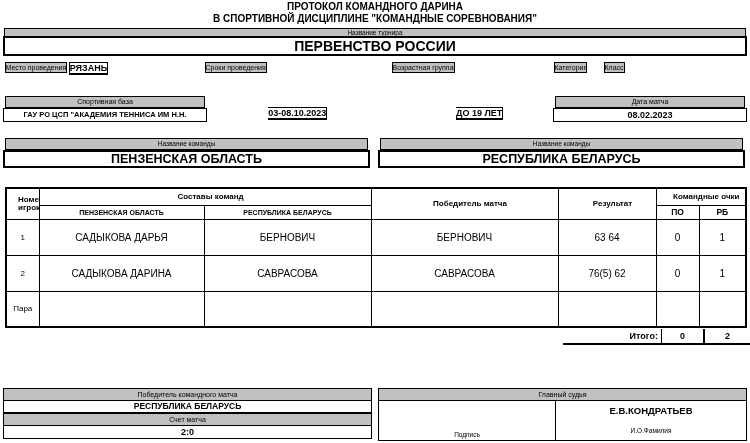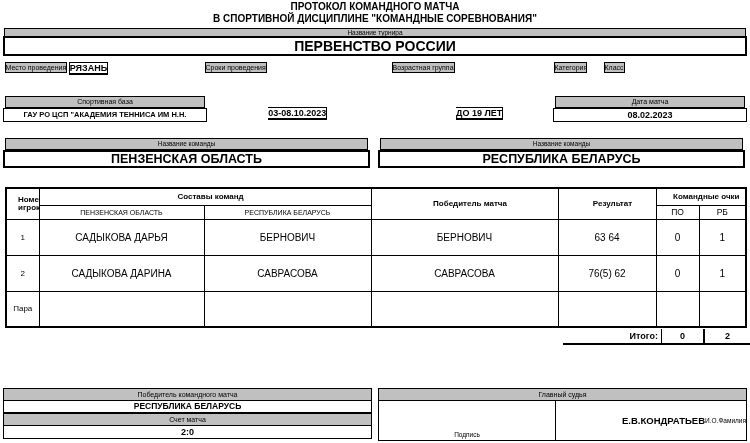--- a/index.html
+++ b/index.html
@@ -49,21 +49,21 @@
   .team-box .gvalue { height:18px; border-width:2px; font-size:12.5px; line-height:15px; }
   #team1 { left:3px; top:138px; width:367px; }
   #team2 { left:378px; top:138px; width:367px; }
 
   
   #maintable { left:5px; top:187px; }
   #maintable table { border-collapse:collapse; table-layout:fixed; width:740px; border:2px solid #000; }
   #maintable td { border:1px solid #000; text-align:center; overflow:hidden; }
   tr.hA td { height:17px; font-weight:bold; font-size:8px;padding-left:11px; }
   td.numhead { font-size:7px; line-height:8px; font-weight:bold; }
-  tr.hB td { height:14px; font-weight:normal; font-size:7px; }
+  tr.hB td { height:14px; font-weight:bold; font-size:7px; }
   tr.hB td.pts { font-size:8.5px; }
   tr.brow td { height:36px; font-size:10px; font-weight:normal; border-top:2px solid #000; }
   tr.brow td.numcell { font-size:8px; }
 
   
   #totalrow { left:11px; top:329px; width:740px; height:16px; display:flex; font-weight:bold; font-size:9px; }
   #totalrow .spacer { width:552px; }
   #totalrow .tlabel { width:98px; border-bottom:2px solid #000; text-align:right; padding-right:3px; line-height:14px; }
   #totalrow .tcell  { border:1px solid #000; border-top:none; border-bottom-width:2px; text-align:center; line-height:14px; }
   #totalrow .tcell.po { width:43px; }
@@ -74,30 +74,30 @@
   #footer-left > div + div { margin-top:-1px; }
   #footer-left .glabel { height:13px; line-height:11px; margin:0; }
   #footer-left .gvalue { height:13px; font-size:8.5px; line-height:11px; }
   #footer-left .gvalue.score { height:14px; font-size:9px; line-height:12px; }
 
   #footer-right { left:378px; top:388px; width:369px; }
   #footer-right .glabel { height:13px; line-height:11px; margin:0; }
   .sig-area { display:flex; height:41px; border:1px solid #000; margin-top:-1px; background:#fff; }
   .sig-left { width:177px; border-right:1px solid #000; display:flex; align-items:flex-end; justify-content:center; }
   .sig-left .cap { font-size:6.5px; line-height:10px; }
-  .sig-right { flex:1; display:flex; flex-direction:row; justify-content:flex-end; align-items:center; padding-bottom:1px; }
+  .sig-right { flex:1; display:flex; flex-direction:column; justify-content:center; align-items:center; padding-bottom:1px;gap:10px; }
   .sig-right .name { font-weight:bold; font-size:9.5px; line-height:11px; }
   .sig-right .cap { font-size:6.5px; line-height:9px; }
 </style>
 </head>
 <body>
 
 <div class="page">
 
-  <div class="abs title-line" style="top:1px">ПРОТОКОЛ КОМАНДНОГО МАТЧА</div>
+  <div class="abs title-line" style="top:1px">ПРОТОКОЛ КОМАНДНОГО ДАРИНА</div>
   <div class="abs title-line" style="top:13px">В СПОРТИВНОЙ ДИСЦИПЛИНЕ "КОМАНДНЫЕ СОРЕВНОВАНИЯ"</div>
 
   <div class="abs" id="tournament">
     <div class="glabel">Название турнира</div>
     <div class="gvalue">ПЕРВЕНСТВО РОССИИ</div>
   </div>
 
   <div class="abs" id="inforow">
     <div class="info-col" style="width:200px">
       <div class="glabel">Место проведения</div>

